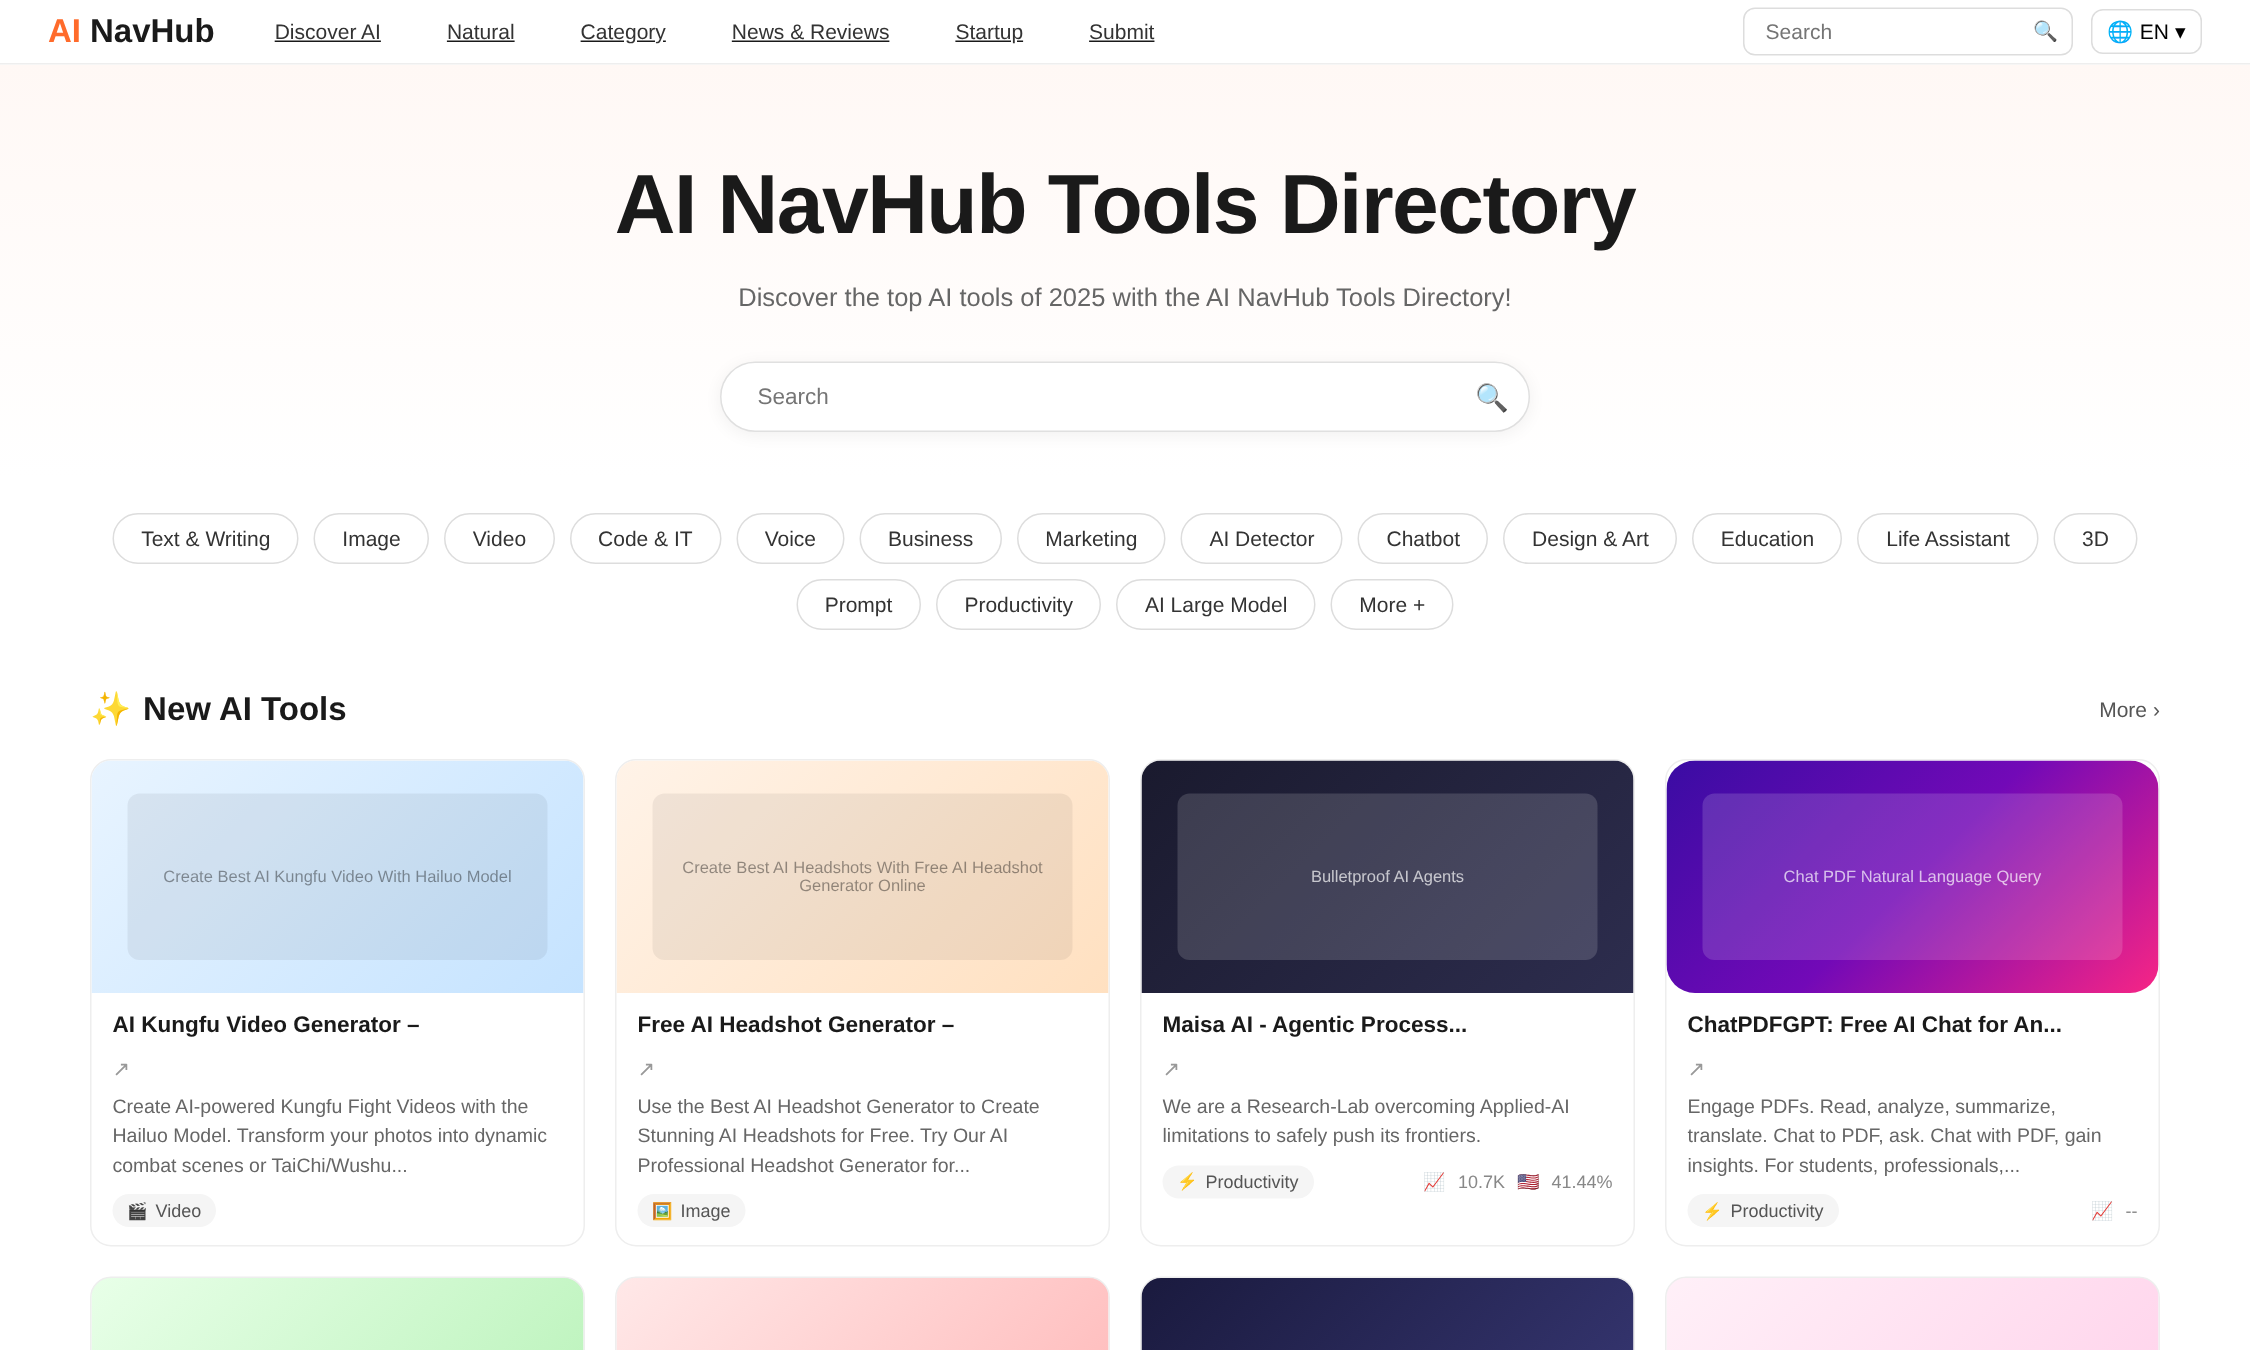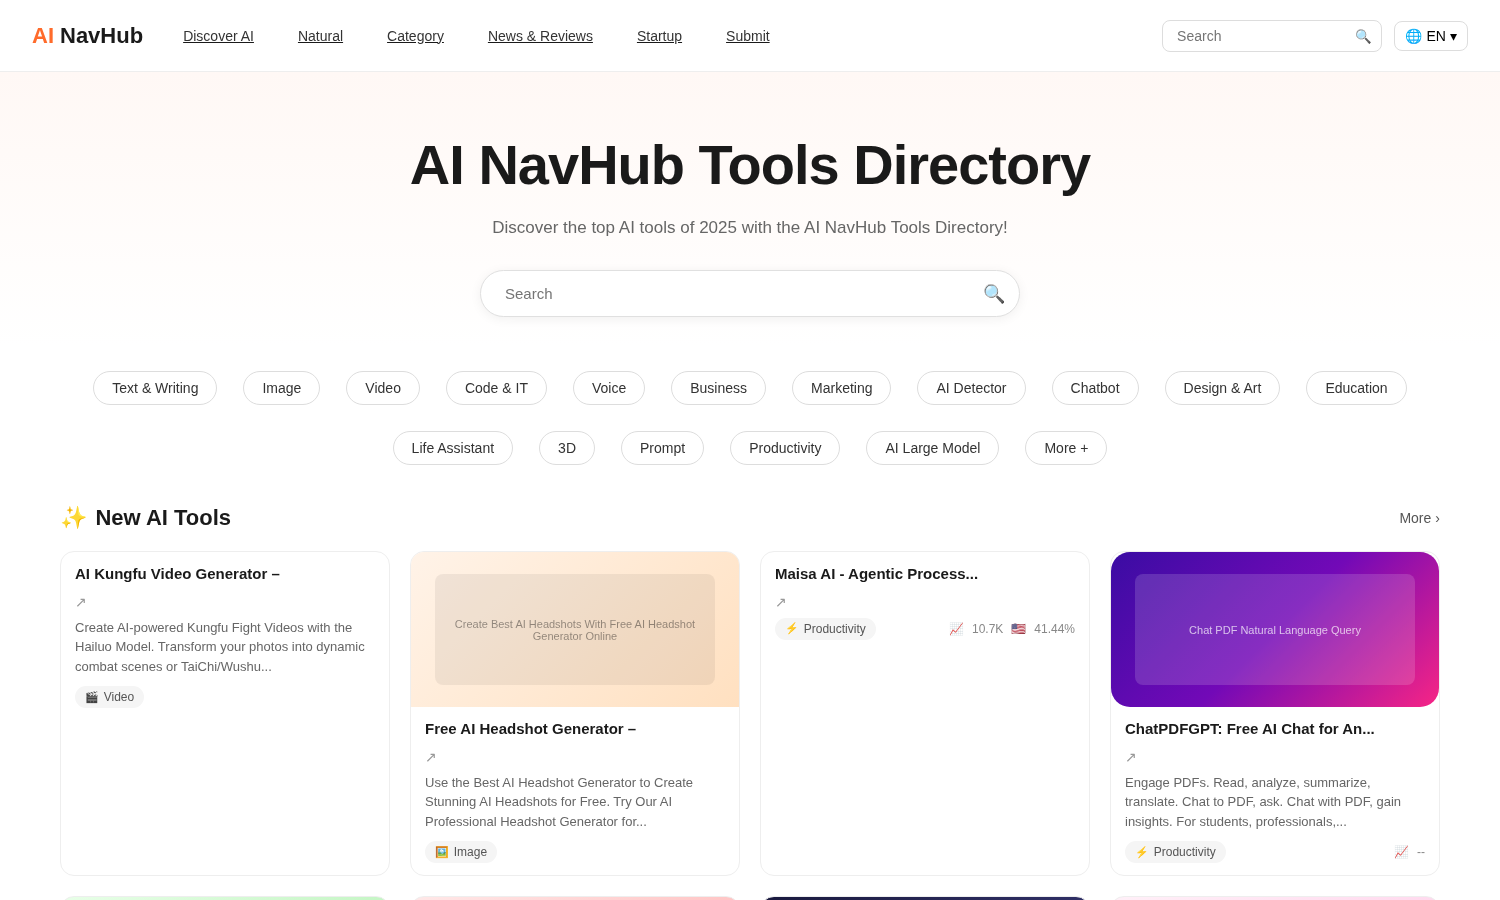--- a/index.html
+++ b/index.html
@@ -1,20 +1,20 @@
 <!DOCTYPE html>
 <html><head>
   <meta charset="utf-8">
   <style>
     * { box-sizing: border-box; margin: 0; padding: 0; }
     body { font-family: -apple-system, BlinkMacSystemFont, 'Segoe UI', sans-serif; background: #fff; color: #1a1a1a; }
 
     
     .navbar {
-      display: flex; align-items: center; padding: 0 32px; height: 72px;
+      display: flex; align-items: center; padding: 0 32px; height: 43px;
       border-bottom: 1px solid #eee; background: #fff; position: sticky; top: 0; z-index: 100;
     }
     .logo { display: flex; align-items: center; gap: 6px; font-size: 22px; font-weight: 700; color: #1a1a1a; margin-right: 40px; text-decoration: none; }
     .logo-ai { color: #ff6b2b; font-weight: 900; }
     .nav-links { display: flex; gap: 44px; flex: 1; text-decoration: underline; }
     .nav-link { font-size: 14px; color: #333; cursor: pointer; text-decoration: none; }
     .nav-right { display: flex; align-items: center; gap: 12px; }
     .nav-search-wrap { position: relative; }
     .nav-search { border: 1px solid #ddd; border-radius: 8px; padding: 7px 36px 7px 14px; font-size: 14px; width: 220px; outline: none; }
     .nav-search-btn { position: absolute; right: 10px; top: 50%; transform: translateY(-50%); background: none; border: none; cursor: pointer; color: #999; }
@@ -22,21 +22,21 @@
 
     
     .hero { text-align: center; padding: 60px 20px 30px; background: linear-gradient(180deg, #fff8f5 0%, #fff 100%); }
     .hero-title { font-size: 56px; font-weight: 800; color: #1a1a1a; letter-spacing: -1px; margin-bottom: 16px; }
     .hero-sub { font-size: 17px; color: #666; margin-bottom: 32px; margin-top: 21px; }
     .hero-search-wrap { position: relative; width: 540px; margin: 0 auto; }
     .hero-search { width: 100%; border: 1.5px solid #e0e0e0; border-radius: 30px; padding: 14px 50px 14px 24px; font-size: 15px; outline: none; box-shadow: 0 2px 12px rgba(0,0,0,0.06); }
     .hero-search-btn { position: absolute; right: 14px; top: 50%; transform: translateY(-50%); background: none; border: none; cursor: pointer; color: #aaa; font-size: 18px; }
 
     
-    .categories { display: flex; flex-wrap: wrap; justify-content: center; gap: 26px; padding: 24px 60px; }
+    .categories { display: flex; flex-wrap: wrap; justify-content: center; gap: 10px; padding: 24px 60px; }
     .cat-tag { border: 1.5px solid #ddd; border-radius: 30px; padding: 8px 18px; font-size: 14px; cursor: pointer; background: #fff; color: #333; transition: all 0.15s; white-space: nowrap; }
 
     
     .section { padding: 16px 60px 24px; }
     .section-header { display: flex; align-items: center; justify-content: space-between; margin-bottom: 20px; }
     .section-title { font-size: 22px; font-weight: 700; display: flex; align-items: center; gap: 8px; }
     .sparkle { font-size: 22px; }
     .more-link { display: flex; align-items: center; gap: 4px; font-size: 14px; color: #555; cursor: pointer; text-decoration: none; }
 
     
@@ -135,20 +135,25 @@
       <span class="sparkle">✨</span>
       <span>New AI Tools</span>
     </div>
     <a class="more-link" href="#">
       <span>More</span>
       <span>›</span>
     </a>
   </div>
   <div class="cards-grid" id="cards-grid">
       <div class="card">
+    <div class="card-thumb-placeholder thumb-1">
+      <div class="thumb-inner">
+        <div class="thumb-mock-light">Create Best AI Kungfu Video With Hailuo Model</div>
+      </div>
+    </div>
     <div class="card-body">
       <div class="card-title-row">
         <div class="card-title">AI Kungfu Video Generator –</div>
         <span class="card-ext-icon">↗</span>
       </div>
       <p class="card-desc">Create AI-powered Kungfu Fight Videos with the Hailuo Model. Transform your photos into dynamic combat scenes or TaiChi/Wushu...</p>
       <div class="card-footer">
         <span class="card-tag">
           <span class="card-tag-icon">🎬</span>
           <span>Video</span>
@@ -172,25 +177,31 @@
       <div class="card-footer">
         <span class="card-tag">
           <span class="card-tag-icon">🖼️</span>
           <span>Image</span>
         </span>
 
       </div>
     </div>
   </div>
       <div class="card">
+    <div class="card-thumb-placeholder thumb-3">
+      <div class="thumb-inner">
+        <div class="thumb-mock">Bulletproof AI Agents</div>
+      </div>
+    </div>
     <div class="card-body">
       <div class="card-title-row">
         <div class="card-title">Maisa AI - Agentic Process...</div>
         <span class="card-ext-icon">↗</span>
       </div>
+      <p class="card-desc">We are a Research-Lab overcoming Applied-AI limitations to safely push its frontiers.</p>
       <div class="card-footer">
         <span class="card-tag">
           <span class="card-tag-icon">⚡</span>
           <span>Productivity</span>
         </span>
 
         <div class="card-stats">
           <span>📈</span>
           <span>10.7K</span>
           <span>🇺🇸</span>

